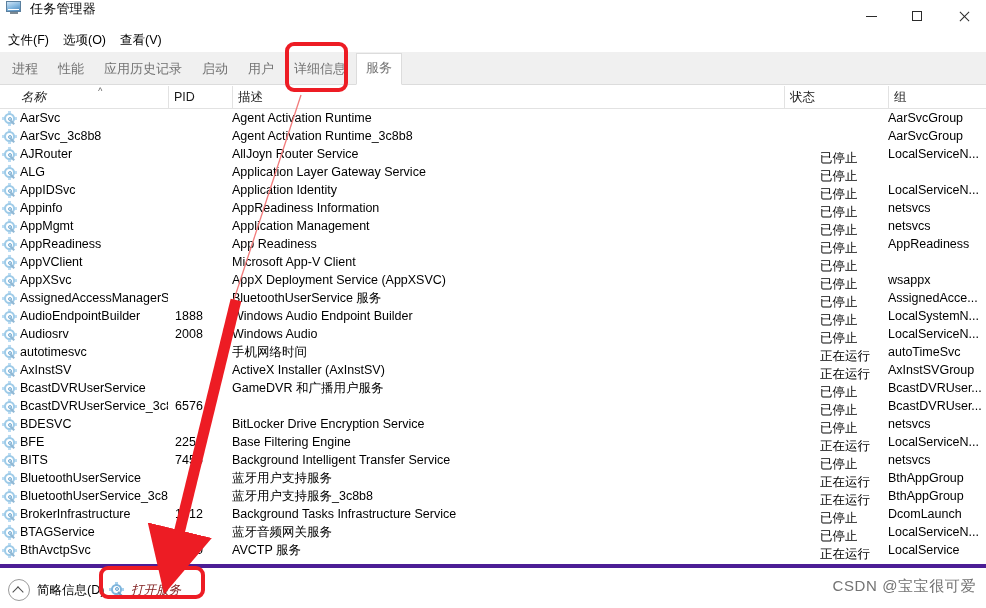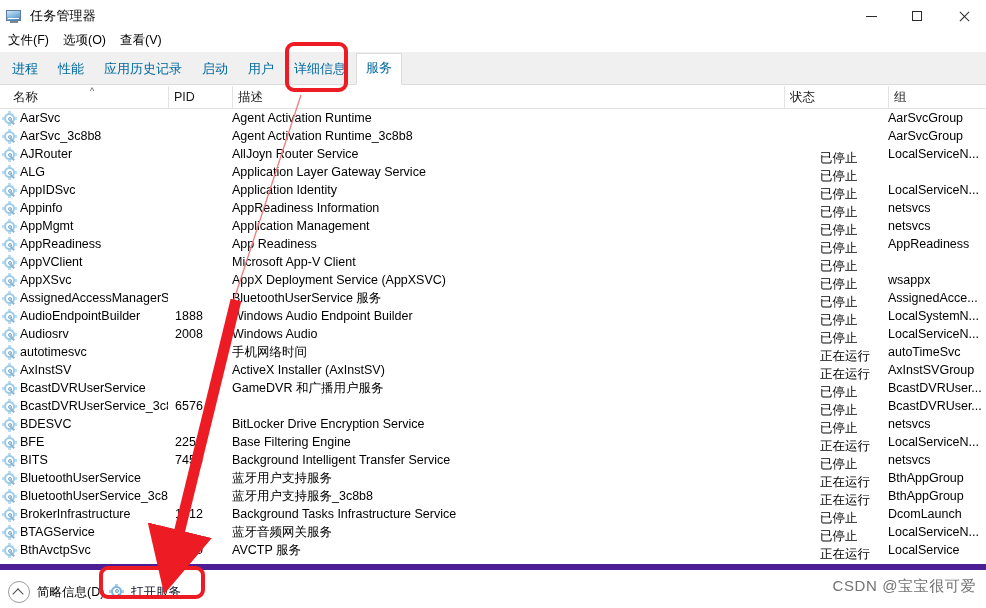--- a/index.html
+++ b/index.html
@@ -24,21 +24,21 @@
     box-sizing: border-box;
   }
 
   
   .titlebar {
     position: absolute;
     left: 0; top: 0;
     width: 986px; height: 32px;
     background: #ffffff;
     display: flex;
-    align-items: center;
+    align-items: flex-start;
   }
   .title-icon {
     width: 17px; height: 15px;
     margin-left: 6px;
     margin-right: 7px;
     position: relative;
     flex: 0 0 auto;
   }
   .title-icon .mon {
     position: absolute;
@@ -129,21 +129,21 @@
     left: 0; top: 52px;
     width: 986px; height: 33px;
     background: #f0f0f0;
     border-bottom: 1px solid #dcdcdc;
     display: flex;
     align-items: flex-end;
     box-sizing: border-box;
   }
   .tab {
     font-size: 13px;
-    color: #0369a1;
+    color: #737373;
     padding: 6px 9px 8px 9px;
     white-space: nowrap;
     cursor: default;
     background: transparent;
     border: 1px solid transparent;
     border-bottom: none;
     box-sizing: border-box;
     line-height: 16px;
     position: relative;
     top: 1px;
@@ -269,21 +269,21 @@
     height: 455px;
     background: #e6e6e6;
   }
 
   
   .bottombar {
     position: absolute;
     left: 0; top: 564px;
     width: 986px; height: 44px;
     background: #ffffff;
-    border-top: 6px solid #4c1d95;
+    border-top: 4px solid #4c1d95;
     box-sizing: border-box;
   }
   .fewer-details {
     position: absolute;
     left: 8px; top: 10px;
     height: 24px;
     display: flex;
     align-items: center;
     cursor: default;
   }
@@ -349,22 +349,23 @@
   .os-icon .hdl {
     position: absolute;
     left: 8px; top: 8px;
     width: 6px; height: 2px;
     background: #6f9fc4;
     transform: rotate(45deg);
     transform-origin: left center;
   }
   .os-label {
     font-size: 12.5px;
-    color: #0f172a;
+    color: #7f1d1d;
     white-space: nowrap;
+    font-style: italic;
   }
 
   .watermark {
     position: absolute;
     right: 10px; top: 577px;
     font-size: 15px;
     color: #737373;
     letter-spacing: 0.6px;
     white-space: nowrap;
     user-select: none;
@@ -425,21 +426,21 @@
     <div class="tab">进程</div>
     <div class="tab">性能</div>
     <div class="tab">应用历史记录</div>
     <div class="tab">启动</div>
     <div class="tab">用户</div>
     <div class="tab">详细信息</div>
     <div class="tab active">服务</div>
   </div>
 
   <div class="colheader">
-    <div class="cell first" style="left:8px;width:168px;">
+    <div class="cell first" style="left:16px;width:168px;font-style:italic;">
       <span>名称</span>
       <span class="sortcaret">^</span>
     </div>
     <div class="cell" style="left:168px;width:64px;">PID</div>
     <div class="cell" style="left:232px;width:552px;">描述</div>
     <div class="cell" style="left:784px;width:104px;">状态</div>
     <div class="cell" style="left:888px;width:98px;">组</div>
   </div>
 
   <div class="vsep" style="left:168px;"></div>

